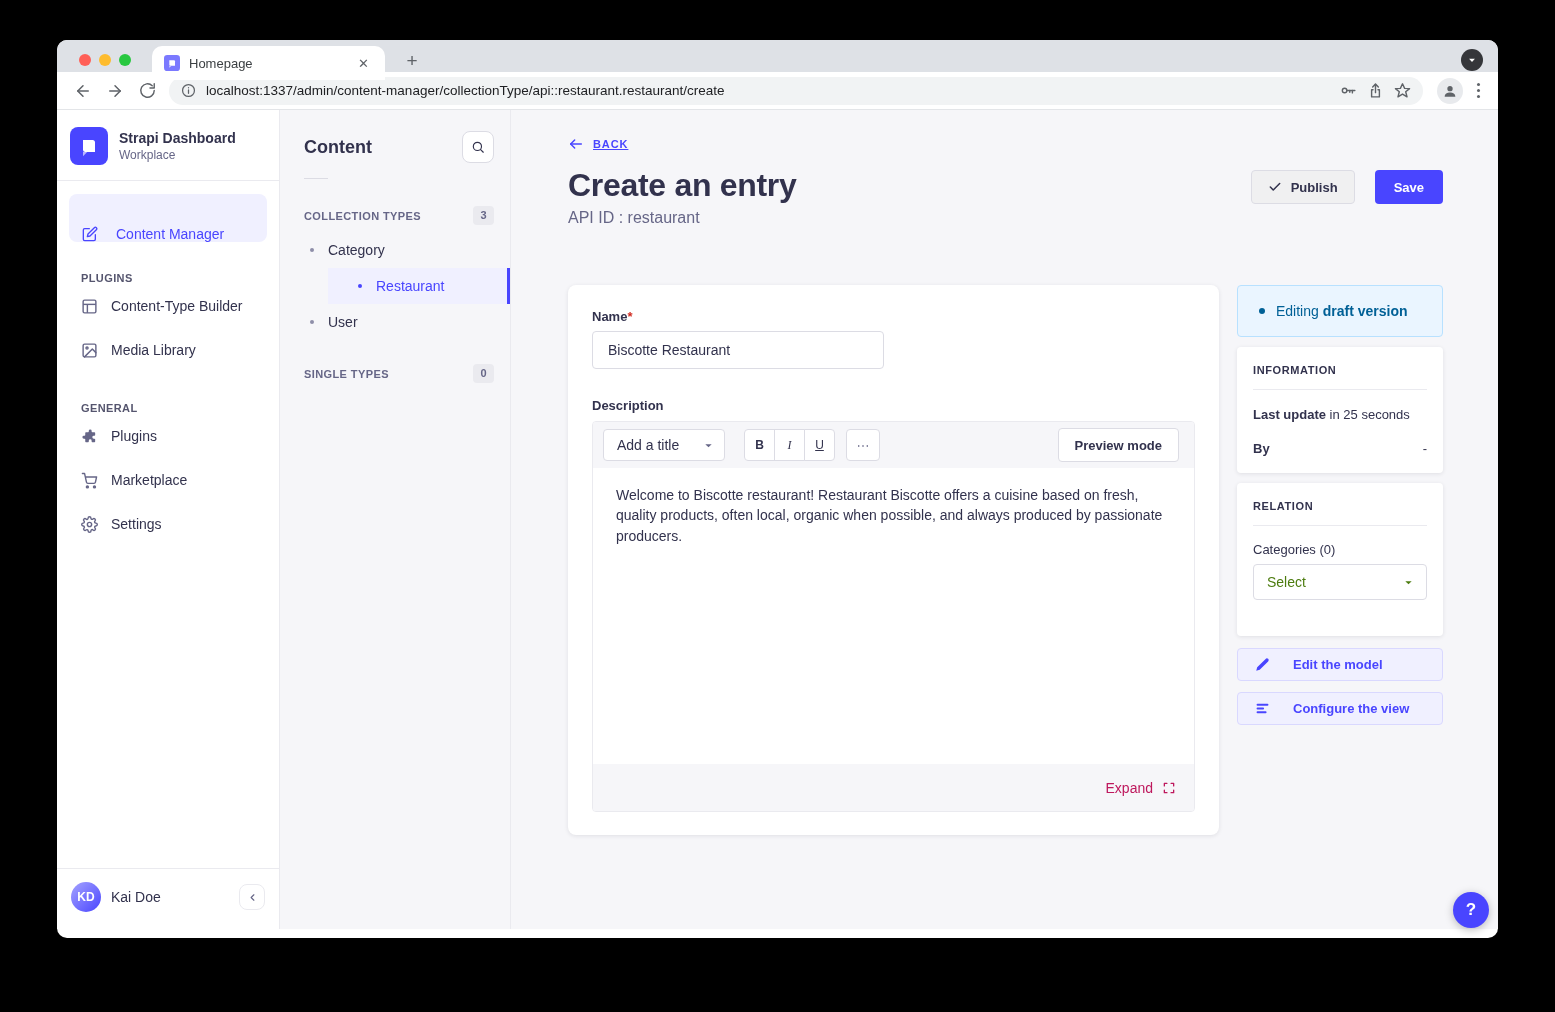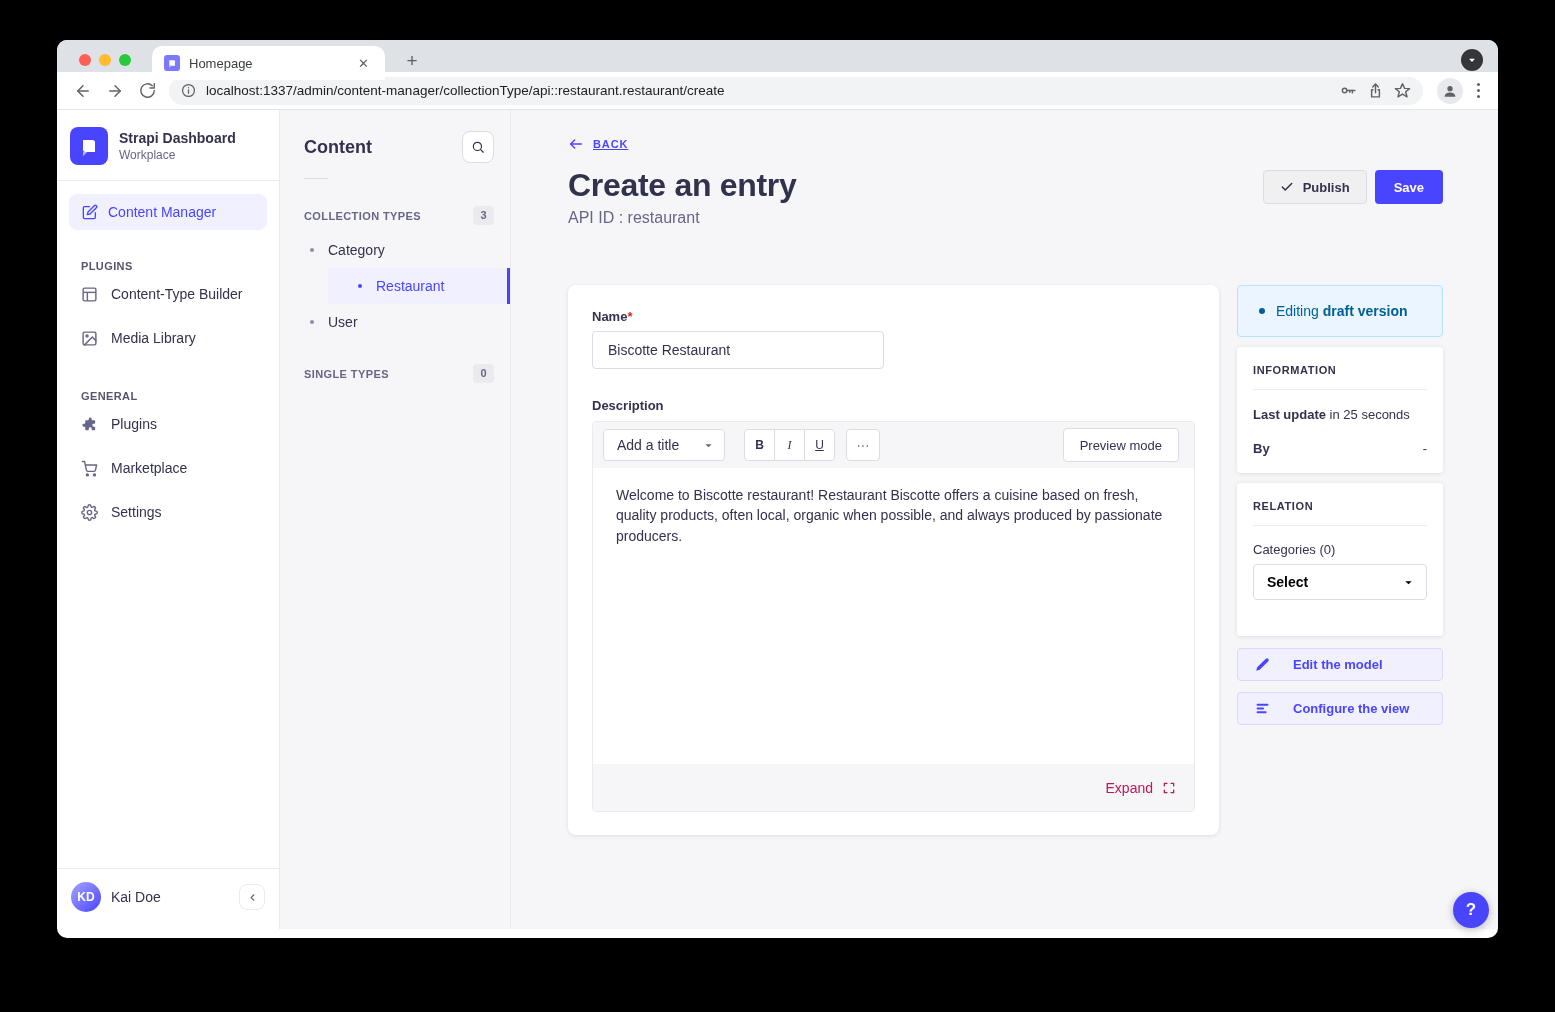--- a/index.html
+++ b/index.html
@@ -36,22 +36,22 @@
 
   
   .app { display:flex; height:819px; background:#f6f6f9; }
 
   
   .sidebar { width:223px; background:#fff; border-right:1px solid #eaeaef; display:flex; flex-direction:column; flex:none; }
   .brand { display:flex; align-items:center; gap:11px; padding:17px 12px 15px 13px; }
   .brand-title { font-size:14px; font-weight:700; color:#32324d; }
   .brand-sub { font-size:12px; color:#666687; margin-top:2px; }
   .hr { height:1px; background:#eaeaef; }
-  .cm-item { margin:13px 12px 0; background:#f0f0ff; border-radius:8px; height:36px; display:flex;
-             align-items:center; gap:10px; padding:0 13px; color:#4945ff; font-size:14px; font-weight:500; cursor:pointer; }
+  .cm-item { margin:13px 12px 0; background:#f0f0ff; border-radius:8px; height:48px; display:flex;
+             align-items:flex-end; gap:18px; padding:0 13px; color:#4945ff; font-size:14px; font-weight:500; cursor:pointer; }
   .side-header { margin-top:30px; padding:0 24px; font-size:11px; font-weight:700; color:#55556e; letter-spacing:.4px; }
   .side-item { height:44px; display:flex; align-items:center; gap:13px; padding:0 24px; font-size:14px;
                color:#32324d; cursor:pointer; }
   .side-item .ico { color:#666687; }
   .sidebar-footer { margin-top:auto; border-top:1px solid #eaeaef; display:flex; align-items:center;
                     gap:10px; padding:13px 14px 17px; }
   .kd-avatar { width:30px; height:30px; border-radius:50%; background:linear-gradient(135deg,#a5a3ff,#4945ff);
                color:#fff; font-weight:700; font-size:12px; display:flex; align-items:center; justify-content:center; }
   .kd-name { font-size:14px; color:#32324d; flex:1; }
   .collapse-btn { width:26px; height:26px; border:1px solid #eaeaef; border-radius:8px; background:#fff;
@@ -76,21 +76,21 @@
   .type-item.active .bullet { background:#4945ff; }
   .type-item.active::after { content:""; position:absolute; right:0; top:0; width:3px; height:100%; background:#4945ff; }
   .single-header { margin-top:24px; }
 
   
   .main { flex:1; position:relative; padding:26px 55px 0 57px; }
   .back-row { display:inline-flex; align-items:center; gap:9px; color:#4945ff; cursor:pointer;text-decoration:underline; }
   .back-label { font-size:11px; font-weight:700; letter-spacing:.9px; }
   .title-row { display:flex; justify-content:space-between; align-items:flex-start; margin-top:11px; }
   .page-title { font-size:32px; font-weight:700; color:#32324d; letter-spacing:-.3px; }
-  .actions { display:flex; gap:8px; margin-top:3px; }
+  .actions { display:flex; gap:20px; margin-top:3px; }
   .btn-publish { height:34px; padding:0 16px; background:#f0f0f1; border:1px solid #dcdce4; border-radius:4px;
                  font-size:13px; font-weight:700; color:#32324d; display:flex; align-items:center; gap:9px; }
   .btn-save { height:34px; padding:0 19px; background:#4945ff; border-radius:4px; font-size:13px;
               font-weight:700; color:#fff; }
   .page-subtitle { margin-top:5px; font-size:16px; color:#666687; }
 
   .content-row { display:flex; gap:18px; margin-top:58px; align-items:flex-start; }
   .form-card { width:651px; background:#fff; border-radius:8px; box-shadow:0 1px 4px rgba(33,33,52,.1);
                padding:24px; height:550px; }
   .field-label { font-size:13px; font-weight:700; color:#32324d; }
@@ -109,21 +109,21 @@
                 color:#32324d; }
   .biu button + button { margin-left:-1px; }
   .biu .b-first { border-radius:4px 0 0 4px; }
   .biu .b-last { border-radius:0 4px 4px 0; }
   .bold-glyph { font-weight:700; }
   .italic-glyph { font-style:italic; font-family:"Liberation Serif", serif; }
   .underline-glyph { text-decoration:underline; }
   .btn-more { margin-left:11px; width:34px; height:32px; background:#fff; border:1px solid #dcdce4;
               border-radius:4px; font-size:13px; color:#666687; }
   .btn-preview { margin-left:auto; margin-right:5px; height:34px; padding:0 16px; background:#fff;
-                 border:1px solid #dcdce4; border-radius:4px; font-size:13px; font-weight:400; color:#32324d; }
+                 border:1px solid #dcdce4; border-radius:4px; font-size:13px; font-weight:700; color:#32324d; }
   .editor-body { background:#fff; height:296px; padding:17px 23px; font-size:14px; color:#32324d;
                  line-height:1.45; }
   .editor-body p { max-width:565px; }
   .editor-footer { background:#f6f6f9; height:47px; display:flex; align-items:center; justify-content:flex-end;
                    gap:9px; padding:0 18px; font-size:14px; color:#be185d; cursor:pointer; }
 
   
   .aside { width:206px; flex:none; }
   .draft-box { height:52px; background:#eaf5ff; border:1px solid #b8e1ff; border-radius:4px; display:flex;
                align-items:center; gap:11px; padding:0 21px; color:#006096; font-size:14px; }
@@ -131,21 +131,21 @@
   .panel { background:#fff; border-radius:4px; box-shadow:0 1px 4px rgba(33,33,52,.1); padding:17px 16px;
            margin-top:10px; }
   .panel-title { font-size:11px; font-weight:700; color:#32324d; letter-spacing:.6px; }
   .panel-divider { height:1px; background:#eaeaef; margin:13px 0 2px; }
   .info-row { display:flex; margin-top:17px; font-size:13px; color:#32324d;text-align:right; }
   .info-row .lbl { font-weight:700; }
   .info-row.spread { justify-content:space-between; margin-top:19px; }
   .rel-field-label { margin-top:16px; font-size:13px; color:#32324d; }
   .rel-select { margin-top:7px; height:36px; background:#fff; border:1px solid #dcdce4; border-radius:4px;
                 display:flex; align-items:center; justify-content:space-between; padding:0 12px 0 13px;
-                font-size:14px; color:#000000; cursor:pointer;font-weight:bold; }
+                font-size:14px; color:#4d7c0f; cursor:pointer; }
   .panel.relation { padding-bottom:36px; }
   .action-btn { margin-top:11px; width:100%; height:33px; background:#f0f0ff; border:1px solid #d9d8ff;
                 border-radius:4px; display:flex; align-items:center; gap:23px; padding:0 17px;
                 color:#4945ff; font-size:13px; font-weight:700; }
   .action-btn:first-of-type { margin-top:12px; }
 
   .help-fab { position:absolute; left:1396px; top:852px; width:36px; height:36px; border-radius:50%;
               background:#4945ff; color:#fff; font-weight:700; font-size:17px; display:flex;
               align-items:center; justify-content:center; box-shadow:0 2px 8px rgba(0,0,0,.25); }
 

